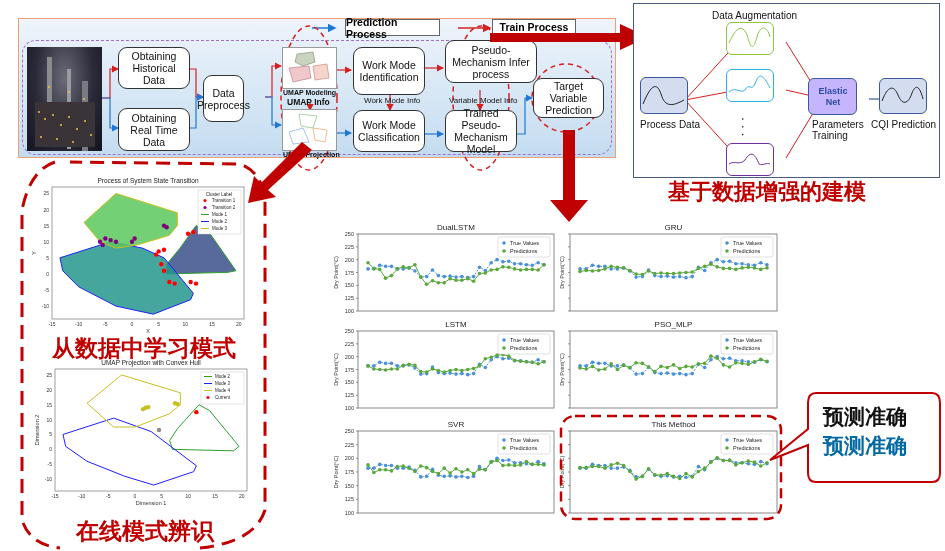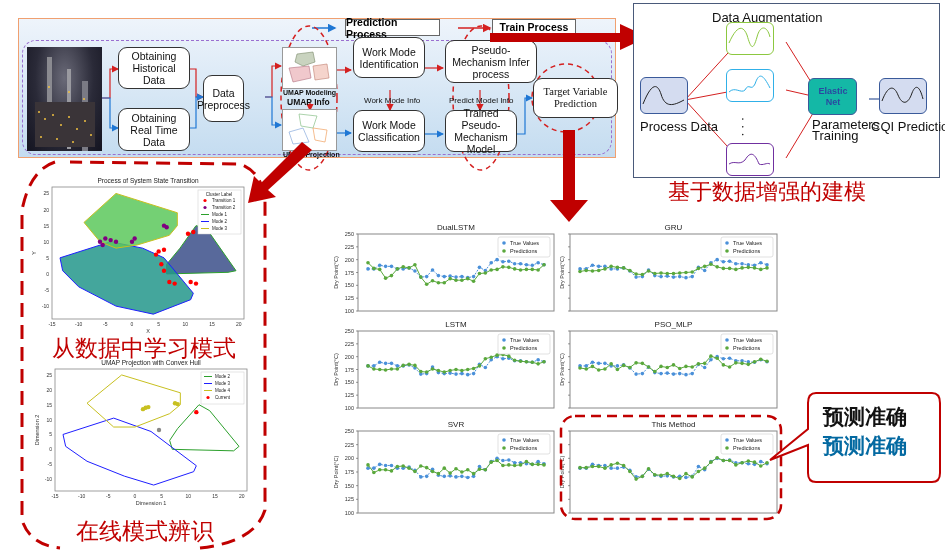--- a/index.html
+++ b/index.html
@@ -8,22 +8,22 @@
   
   #flow-panel{left:18px;top:18px;width:598px;height:140px;border:1.5px solid #f0a070;background:linear-gradient(#eef4fb,#c4dcf0);box-sizing:border-box;}
   #flow-inner{left:22px;top:40px;width:590px;height:115px;border:1.5px dashed #9a6fd0;border-radius:14px;box-sizing:border-box;}
   .node{position:absolute;background:#fff;border:1.5px solid #333;border-radius:9px;display:flex;align-items:center;justify-content:center;text-align:center;font-size:10.5px;line-height:12px;color:#111;box-sizing:border-box;padding:2px;}
   .legend-box{position:absolute;background:#fff;border:1px solid #666;font-weight:bold;font-size:10.5px;display:flex;align-items:center;justify-content:center;box-sizing:border-box;}
   .tiny-label{position:absolute;font-size:7px;font-weight:bold;color:#111;white-space:nowrap;}
   .mid-label{position:absolute;font-size:8px;font-weight:normal;color:#111;white-space:nowrap;}
   
   #aug-panel{left:633px;top:3px;width:307px;height:175px;border:1px solid #4a5a7a;background:#fff;box-sizing:border-box;}
   .aug-box{position:absolute;border-radius:6px;border:1.5px solid;box-sizing:border-box;background:#fff;}
-  .aug-text{position:absolute;font-size:13px;color:#111;white-space:nowrap;}
-  .cn-title{position:absolute;color:#c00000;font-weight:normal;white-space:nowrap;}
+  .aug-text{position:absolute;font-size:10px;color:#111;white-space:nowrap;}
+  .cn-title{position:absolute;color:#c00000;font-weight:bold;white-space:nowrap;}
   
   .subchart{position:absolute;}
   .subchart svg{display:block;}
 </style>
 </head>
 <body>
 
 <div id="flow-panel" class="abs"></div>
 <div id="flow-inner" class="abs"></div>
 
@@ -84,45 +84,45 @@
   <ellipse cx="481" cy="98" rx="28" ry="72" fill="none" stroke="#d42020" stroke-width="1.5" stroke-dasharray="5,4"></ellipse>
   <ellipse cx="566" cy="98" rx="34" ry="34" fill="none" stroke="#d42020" stroke-width="1.5" stroke-dasharray="5,4"></ellipse>
 </svg>
 
 <div class="legend-box" style="left:345px;top:19px;width:95px;height:17px;">Prediction Process</div>
 <div class="legend-box" style="left:492px;top:19px;width:84px;height:15px;">Train Process</div>
 
 <div class="node" style="left:118px;top:47px;width:72px;height:42px;">Obtaining Historical Data</div>
 <div class="node" style="left:118px;top:108px;width:72px;height:43px;">Obtaining Real Time Data</div>
 <div class="node" style="left:203px;top:75px;width:41px;height:47px;">Data Preprocess</div>
-<div class="node" style="left:353px;top:37px;width:72px;height:41px;">Work Mode Identification</div>
+<div class="node" style="left:353px;top:47px;width:72px;height:48px;">Work Mode Identification</div>
 <div class="node" style="left:353px;top:110px;width:72px;height:42px;">Work Mode Classification</div>
 <div class="node" style="left:445px;top:40px;width:92px;height:43px;">Pseudo-Mechanism Infer process</div>
 <div class="node" style="left:445px;top:110px;width:72px;height:42px;">Trained Pseudo-Mechanism Model</div>
-<div class="node" style="left:533px;top:78px;width:85px;height:40px;font-family:Liberation Serif, serif;">Target Variable Prediction</div>
+<div class="node" style="left:533px;top:78px;width:71px;height:40px;">Target Variable Prediction</div>
 
 <div class="abs" style="left:282px;top:47px;width:53px;height:40px;background:#fff;border:1px solid #999;">
   <svg width="53" height="40">
       <polygon points="14,6 30,4 32,14 20,18 12,14" fill="#c9d3bf" stroke="#7a8a6a" stroke-width=".6"></polygon>
       <polygon points="6,20 26,18 28,30 10,34" fill="#f0c8cc" stroke="#b07080" stroke-width=".6"></polygon>
       <polygon points="30,18 44,16 46,30 32,32" fill="#f5d4cc" stroke="#c08070" stroke-width=".6"></polygon>
     </svg>
 </div>
 <div class="tiny-label" style="left:283px;top:89px;">UMAP Modeling</div>
 <div class="tiny-label" style="left:287px;top:97px;font-size:8.5px;">UMAP Info</div>
 <div class="abs" style="left:282px;top:109px;width:53px;height:40px;background:#fff;border:1px solid #999;">
   <svg width="53" height="40">
       <polygon points="16,4 34,6 30,18 18,16" fill="none" stroke="#88c088" stroke-width=".7"></polygon>
       <polygon points="6,22 20,18 26,32 10,34" fill="none" stroke="#88aadd" stroke-width=".7"></polygon>
       <polygon points="30,18 44,20 42,32 32,30" fill="none" stroke="#f0a060" stroke-width=".7"></polygon>
     </svg>
 </div>
 <div class="tiny-label" style="left:283px;top:151px;">UMAP Projection</div>
 <div class="mid-label" style="left:364px;top:96px;">Work Mode Info</div>
-<div class="mid-label" style="left:449px;top:96px;">Predict Model Info</div>
+<div class="mid-label" style="left:449px;top:96px;">Variable Model Info</div>
 
 <svg class="abs" style="left:0;top:0;" width="945" height="551">
   <polygon points="490,33 620,33 620,24 648,37 620,50 620,42 490,42" fill="#c00000"></polygon>
   <polygon points="563,130 575,130 575,200 588,200 569,222 550,200 563,200" fill="#c00000"></polygon>
   <polygon points="302,142 312,150 268,190 276,197 248,203 254,176 261,183" fill="#c00000"></polygon>
 </svg>
 
 <div id="aug-panel" class="abs"></div>
 <div class="aug-text" style="left:712px;top:10px;">Data Augmentation</div>
 <svg class="abs" style="left:633px;top:3px;" width="307" height="175">
@@ -157,21 +157,21 @@
   <svg width="45" height="30">
       <path d="M2,22 C8,16 14,24 18,20 C22,12 24,22 28,14 C32,2 36,4 43,18" fill="none" stroke="#30b0e8" stroke-width="1"></path>
     </svg>
 </div>
 <div class="aug-text" style="left:740px;top:118px;font-size:6px;letter-spacing:2px;writing-mode:vertical-rl;">• • •</div>
 <div class="aug-box" style="left:726px;top:143px;width:48px;height:33px;border-color:#7030a0;">
   <svg width="45" height="30">
       <path d="M2,20 C8,16 12,22 18,16 C24,6 28,10 32,20 C36,22 40,18 43,20" fill="none" stroke="#7030a0" stroke-width="1"></path>
     </svg>
 </div>
-<div class="aug-box" style="left:808px;top:78px;width:49px;height:37px;background:#14b8a6;border-color:#3a5a9a;">
+<div class="aug-box" style="left:808px;top:78px;width:49px;height:37px;background:#c4b5fd;border-color:#3a5a9a;">
   <div style="position:absolute;left:4px;top:7px;width:40px;font-size:9px;font-weight:bold;color:#2a4aa0;text-align:center;line-height:11px;">Elastic Net</div>
 </div>
 <div class="aug-text" style="left:812px;top:119px;width:50px;white-space:normal;line-height:11px;">Parameters Training</div>
 <div class="aug-box" style="left:879px;top:78px;width:48px;height:36px;background:#d4dcf0;border-color:#3a5a9a;">
   <svg width="45" height="33">
       <path d="M2,22 C8,6 14,6 18,16 C22,26 28,26 32,14 C36,4 40,8 43,20" fill="none" stroke="#222" stroke-width="1"></path>
     </svg>
 </div>
 <div class="aug-text" style="left:871px;top:119px;">CQI Prediction</div>
 <div class="cn-title" style="left:668px;top:177px;font-size:22px;">基于数据增强的建模</div>

